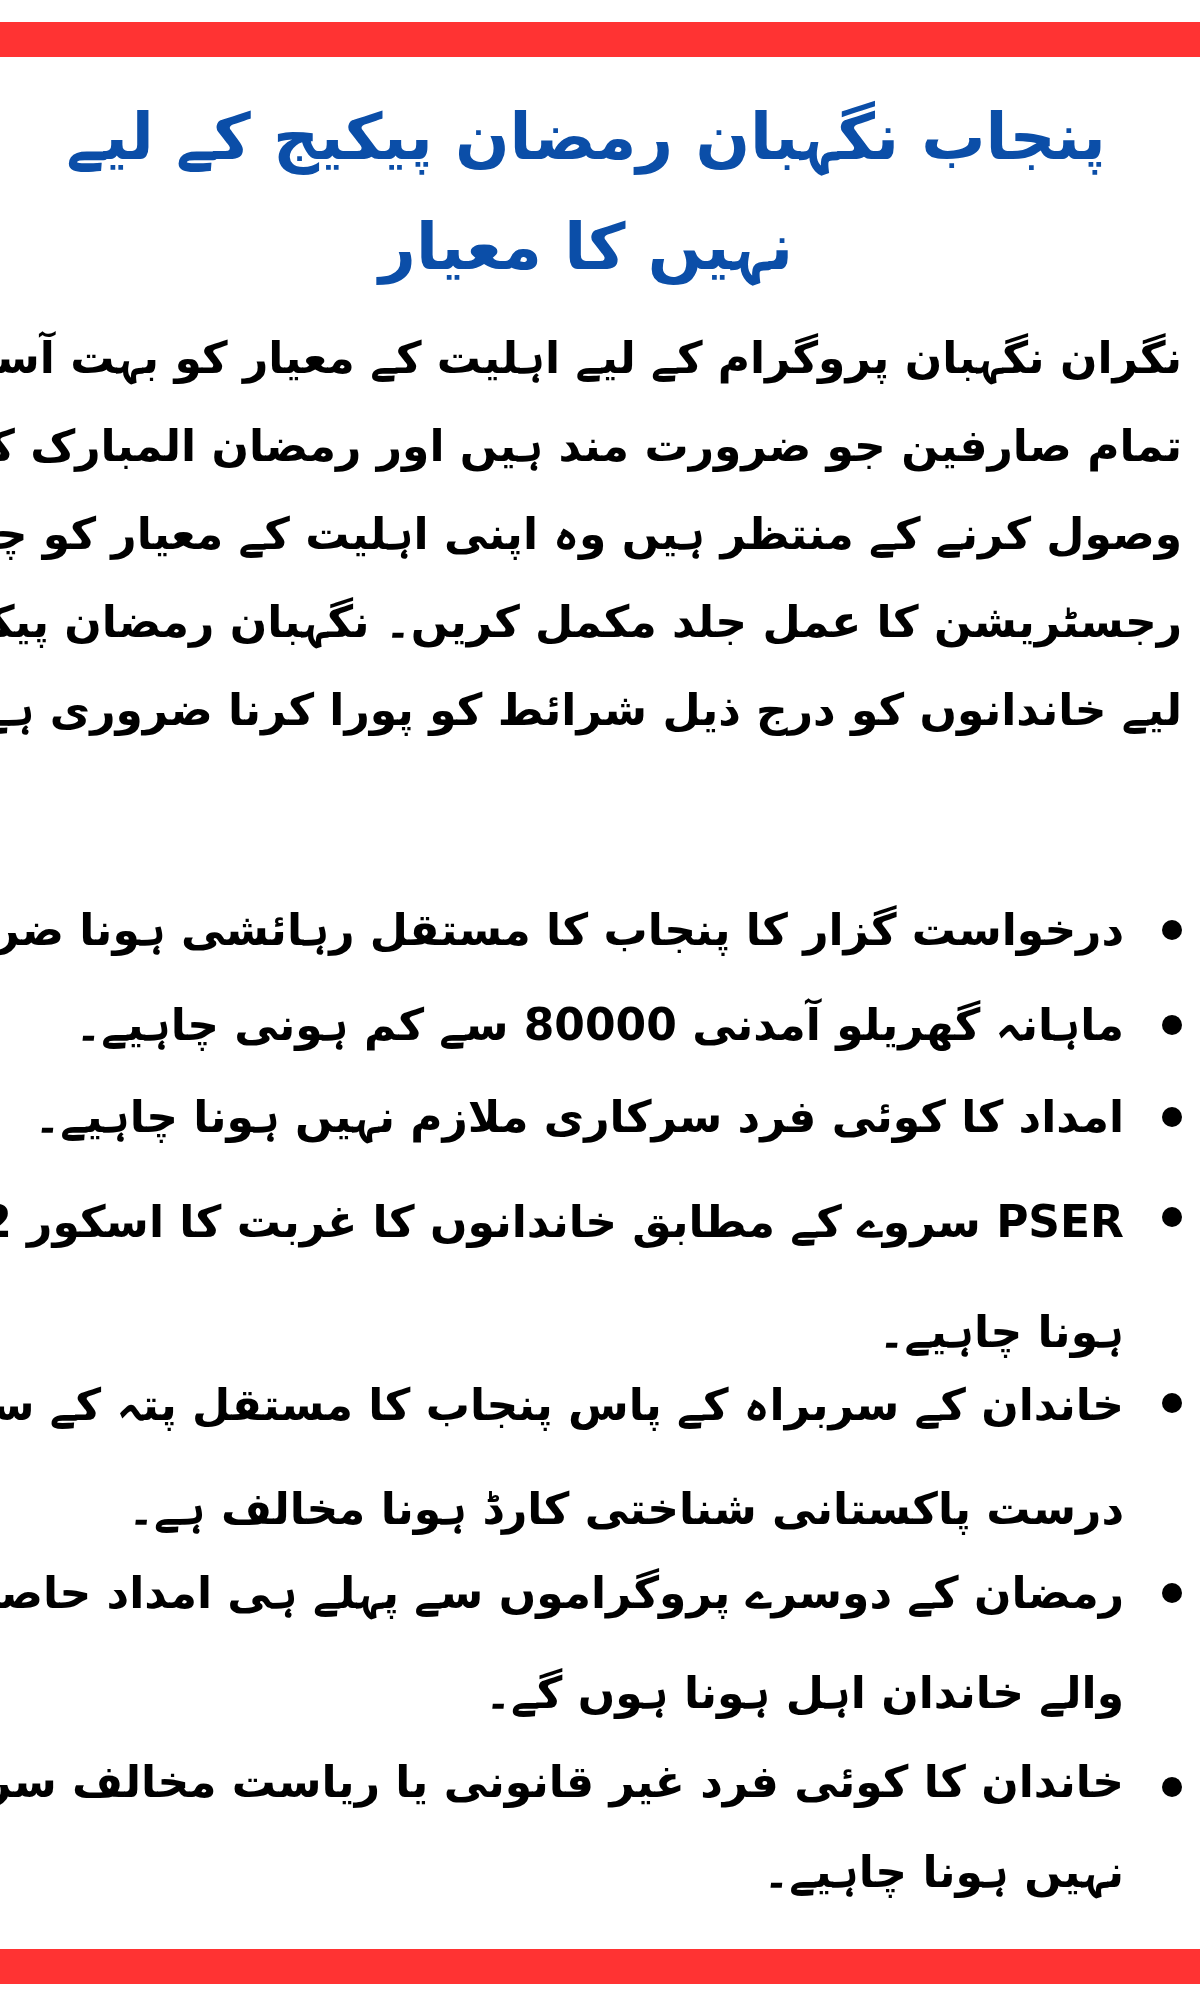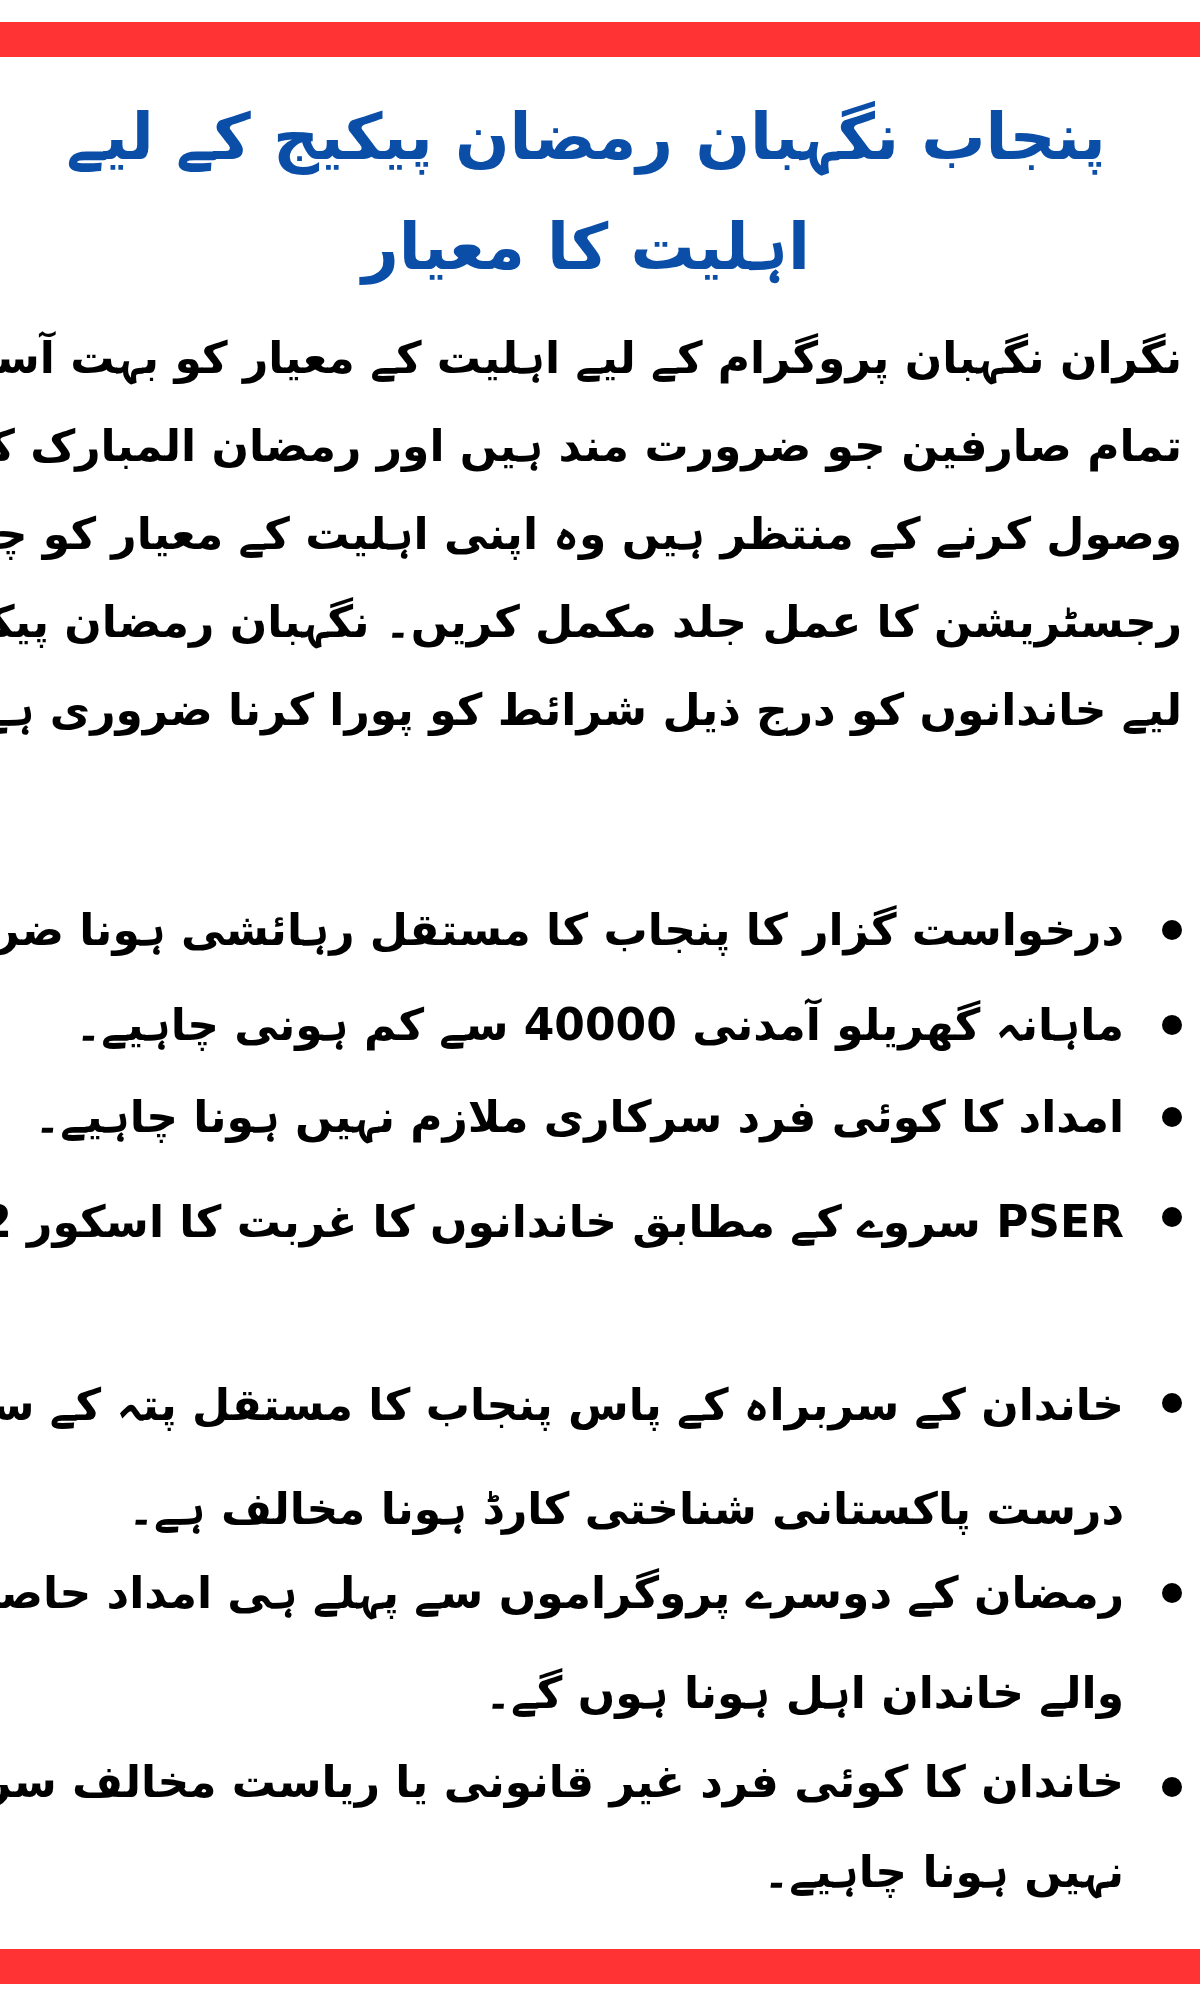--- a/index.html
+++ b/index.html
@@ -34,53 +34,54 @@
     line-height:100px; direction:rtl; text-align:right;
   }
   .bullet .text .ln { display:block; white-space:nowrap; }
 </style>
 </head>
 <body>
 
 <div class="bar top"></div>
 
 <h1 class="title l1" style="margin:0;">پنجاب نگہبان رمضان پیکیج کے لیے</h1>
-<h1 class="title l2" style="margin:0;">اہلیت کا معیار</h1>
+<h1 class="title l2" style="margin:0;">نہیں کا معیار</h1>
 
 <div class="para">
   <span class="line">نگران نگہبان پروگرام کے لیے اہلیت کے معیار کو بہت آسان بنادیا گیا ہے۔وہ</span>
   <span class="line">تمام صارفین جو ضرورت مند ہیں اور رمضان المبارک کے لیے اپنا راشن</span>
   <span class="line">وصول کرنے کے منتظر ہیں وہ اپنی اہلیت کے معیار کو چیک کریں اور اپنی</span>
   <span class="line">رجسٹریشن کا عمل جلد مکمل کریں۔ نگہبان رمضان پیکیج کے اہل ہونے کے</span>
   <span class="line last">لیے خاندانوں کو درج ذیل شرائط کو پورا کرنا ضروری ہے:</span>
 </div>
 
 <div class="bullets">
   <div class="bullet" style="top:880px;">
     <span class="dot" style="top:40px;"></span>
     <div class="text">
       <span class="ln">درخواست گزار کا پنجاب کا مستقل رہائشی ہونا ضروری ہے۔</span>
     </div>
   </div>
   <div class="bullet" style="top:975px;">
     <span class="dot" style="top:40px;"></span>
     <div class="text">
-      <span class="ln">ماہانہ گھریلو آمدنی 40000 سے کم ہونی چاہیے۔</span>
+      <span class="ln">ماہانہ گھریلو آمدنی 80000 سے کم ہونی چاہیے۔</span>
     </div>
   </div>
   <div class="bullet" style="top:1067px;">
     <span class="dot" style="top:40px;"></span>
     <div class="text">
       <span class="ln">امداد کا کوئی فرد سرکاری ملازم نہیں ہونا چاہیے۔</span>
     </div>
   </div>
   <div class="bullet" style="top:1167px;">
     <span class="dot" style="top:40px;"></span>
     <div class="text" style="line-height:110px;">
       <span class="ln">PSER سروے کے مطابق خاندانوں کا غربت کا اسکور 32 سے کم</span>
+      <span class="ln">ہونا چاہیے۔</span>
     </div>
   </div>
   <div class="bullet" style="top:1353px;">
     <span class="dot" style="top:40px;"></span>
     <div class="text" style="line-height:104px;">
       <span class="ln">خاندان کے سربراہ کے پاس پنجاب کا مستقل پتہ کے ساتھ ایک</span>
       <span class="ln">درست پاکستانی شناختی کارڈ ہونا مخالف ہے۔</span>
     </div>
   </div>
   <div class="bullet" style="top:1543px;">

